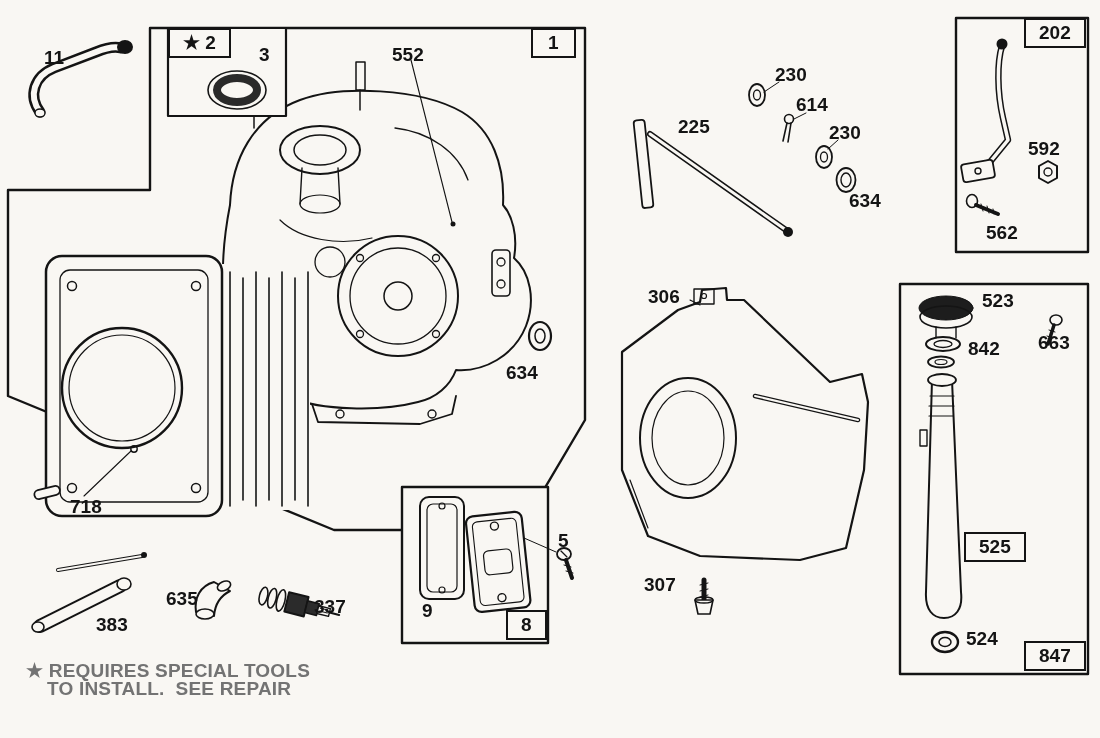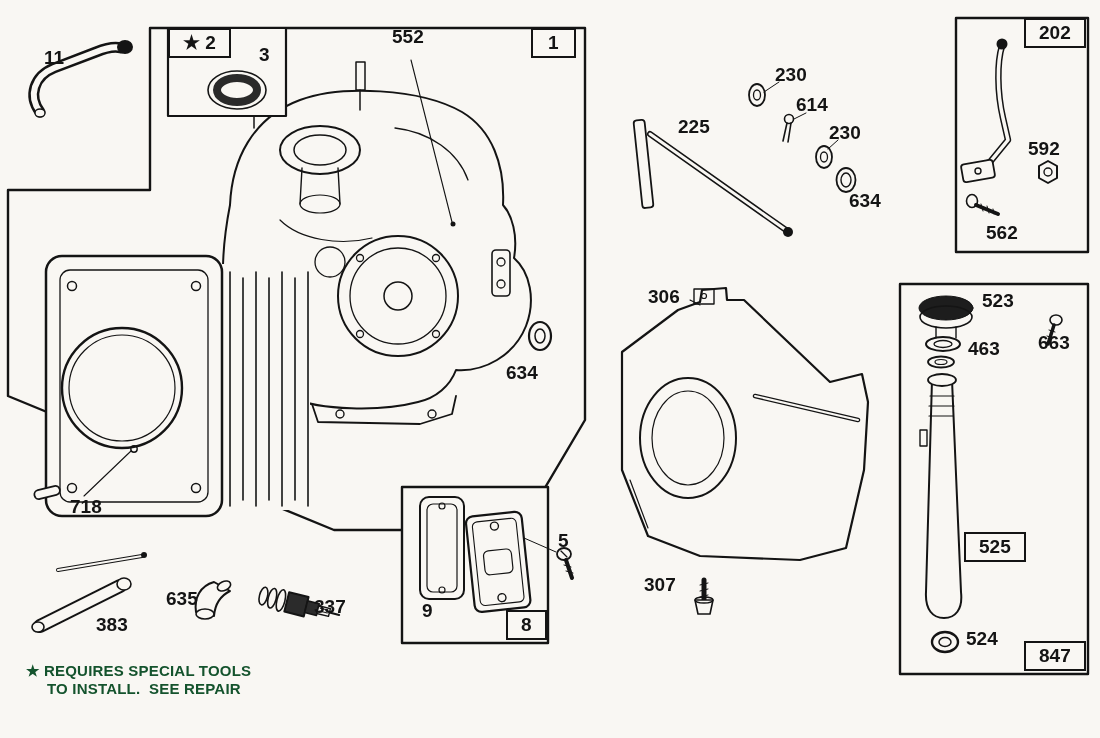--- a/index.html
+++ b/index.html
@@ -8,22 +8,22 @@
     font-family:"Liberation Sans", sans-serif;overflow:hidden;color:#141414;
   }
   .stage svg{position:absolute;left:0;top:0;}
   .lbl{
     position:absolute;font-weight:700;font-size:19px;color:#141414;
     white-space:nowrap;line-height:1.15;
   }
   .lbl.boxed{border:2.5px solid #141414;padding:2px 13px;background:transparent;}
   .lbl.boxed.narrow{padding:2px 15px;}
   .footnote{
-    position:absolute;left:26px;top:662px;font-weight:700;font-size:15px;
-    color:#14532d;line-height:17.5px;letter-spacing:.2px;
+    position:absolute;left:26px;top:662px;font-weight:700;font-size:19px;
+    color:#737373;line-height:17.5px;letter-spacing:.2px;
   }
   .fn-line{white-space:pre;}
   .fn-indent{padding-left:21px;}
 </style>
 </head>
 <body>
 
 <div class="stage">
 
   <svg width="1100" height="738" viewBox="0 0 1100 738">
@@ -245,34 +245,34 @@
         <line x1="84" y1="496" x2="131" y2="451"></line>
         <line x1="690" y1="300" x2="700" y2="305"></line>
       </g>
 
     </g>
   </svg>
 
   <div class="lbl" style="left:44px;top:47px">11</div>
   <div class="lbl boxed" style="left:168px;top:28px">★ 2</div>
   <div class="lbl" style="left:259px;top:44px">3</div>
-  <div class="lbl" style="left:392px;top:26px">552</div>
+  <div class="lbl" style="left:392px;top:44px">552</div>
   <div class="lbl boxed narrow" style="left:531px;top:28px">1</div>
   <div class="lbl" style="left:678px;top:116px">225</div>
   <div class="lbl" style="left:775px;top:64px">230</div>
   <div class="lbl" style="left:796px;top:94px">614</div>
   <div class="lbl" style="left:829px;top:122px">230</div>
   <div class="lbl" style="left:849px;top:190px">634</div>
   <div class="lbl boxed" style="left:1024px;top:18px">202</div>
   <div class="lbl" style="left:1028px;top:138px">592</div>
   <div class="lbl" style="left:986px;top:222px">562</div>
   <div class="lbl" style="left:648px;top:286px">306</div>
   <div class="lbl" style="left:506px;top:362px">634</div>
   <div class="lbl" style="left:982px;top:290px">523</div>
-  <div class="lbl" style="left:968px;top:338px">463</div>
+  <div class="lbl" style="left:968px;top:338px">842</div>
   <div class="lbl" style="left:1038px;top:332px">663</div>
   <div class="lbl boxed" style="left:964px;top:532px">525</div>
   <div class="lbl" style="left:966px;top:628px">524</div>
   <div class="lbl boxed" style="left:1024px;top:641px">847</div>
   <div class="lbl" style="left:70px;top:496px">718</div>
   <div class="lbl" style="left:96px;top:614px">383</div>
   <div class="lbl" style="left:166px;top:588px">635</div>
   <div class="lbl" style="left:314px;top:596px">337</div>
   <div class="lbl" style="left:422px;top:600px">9</div>
   <div class="lbl boxed" style="left:506px;top:610px">8</div>

